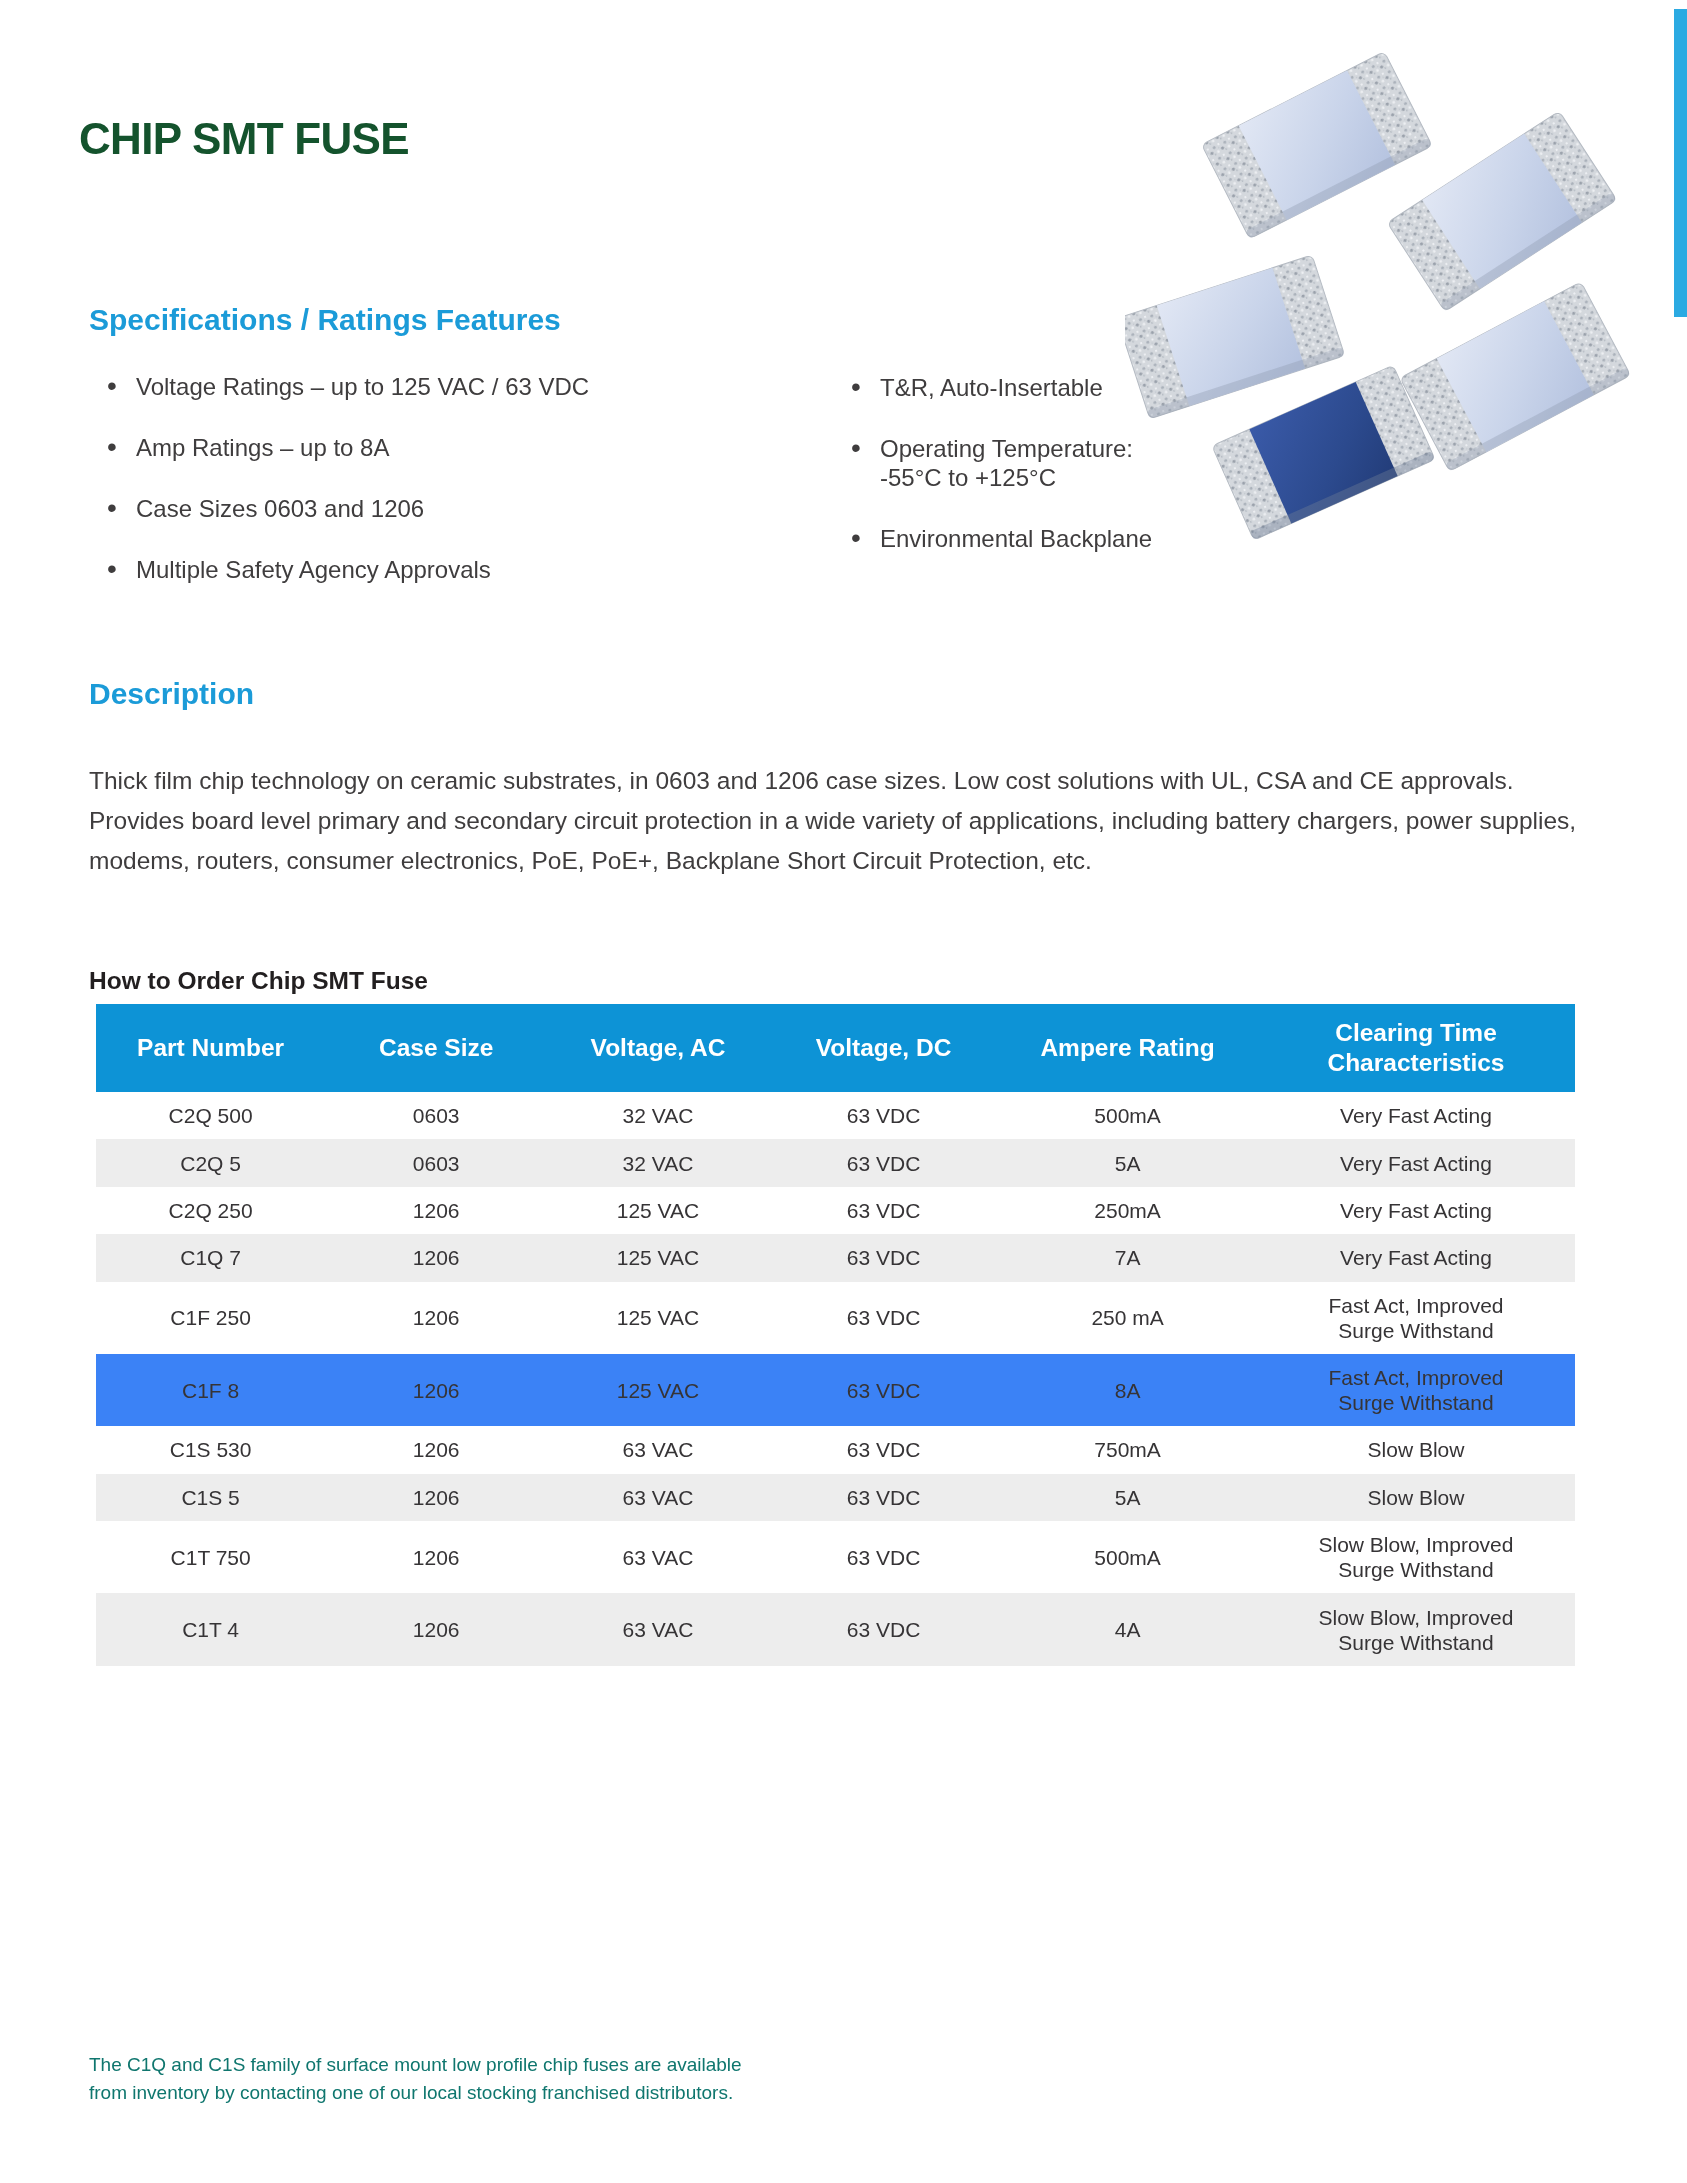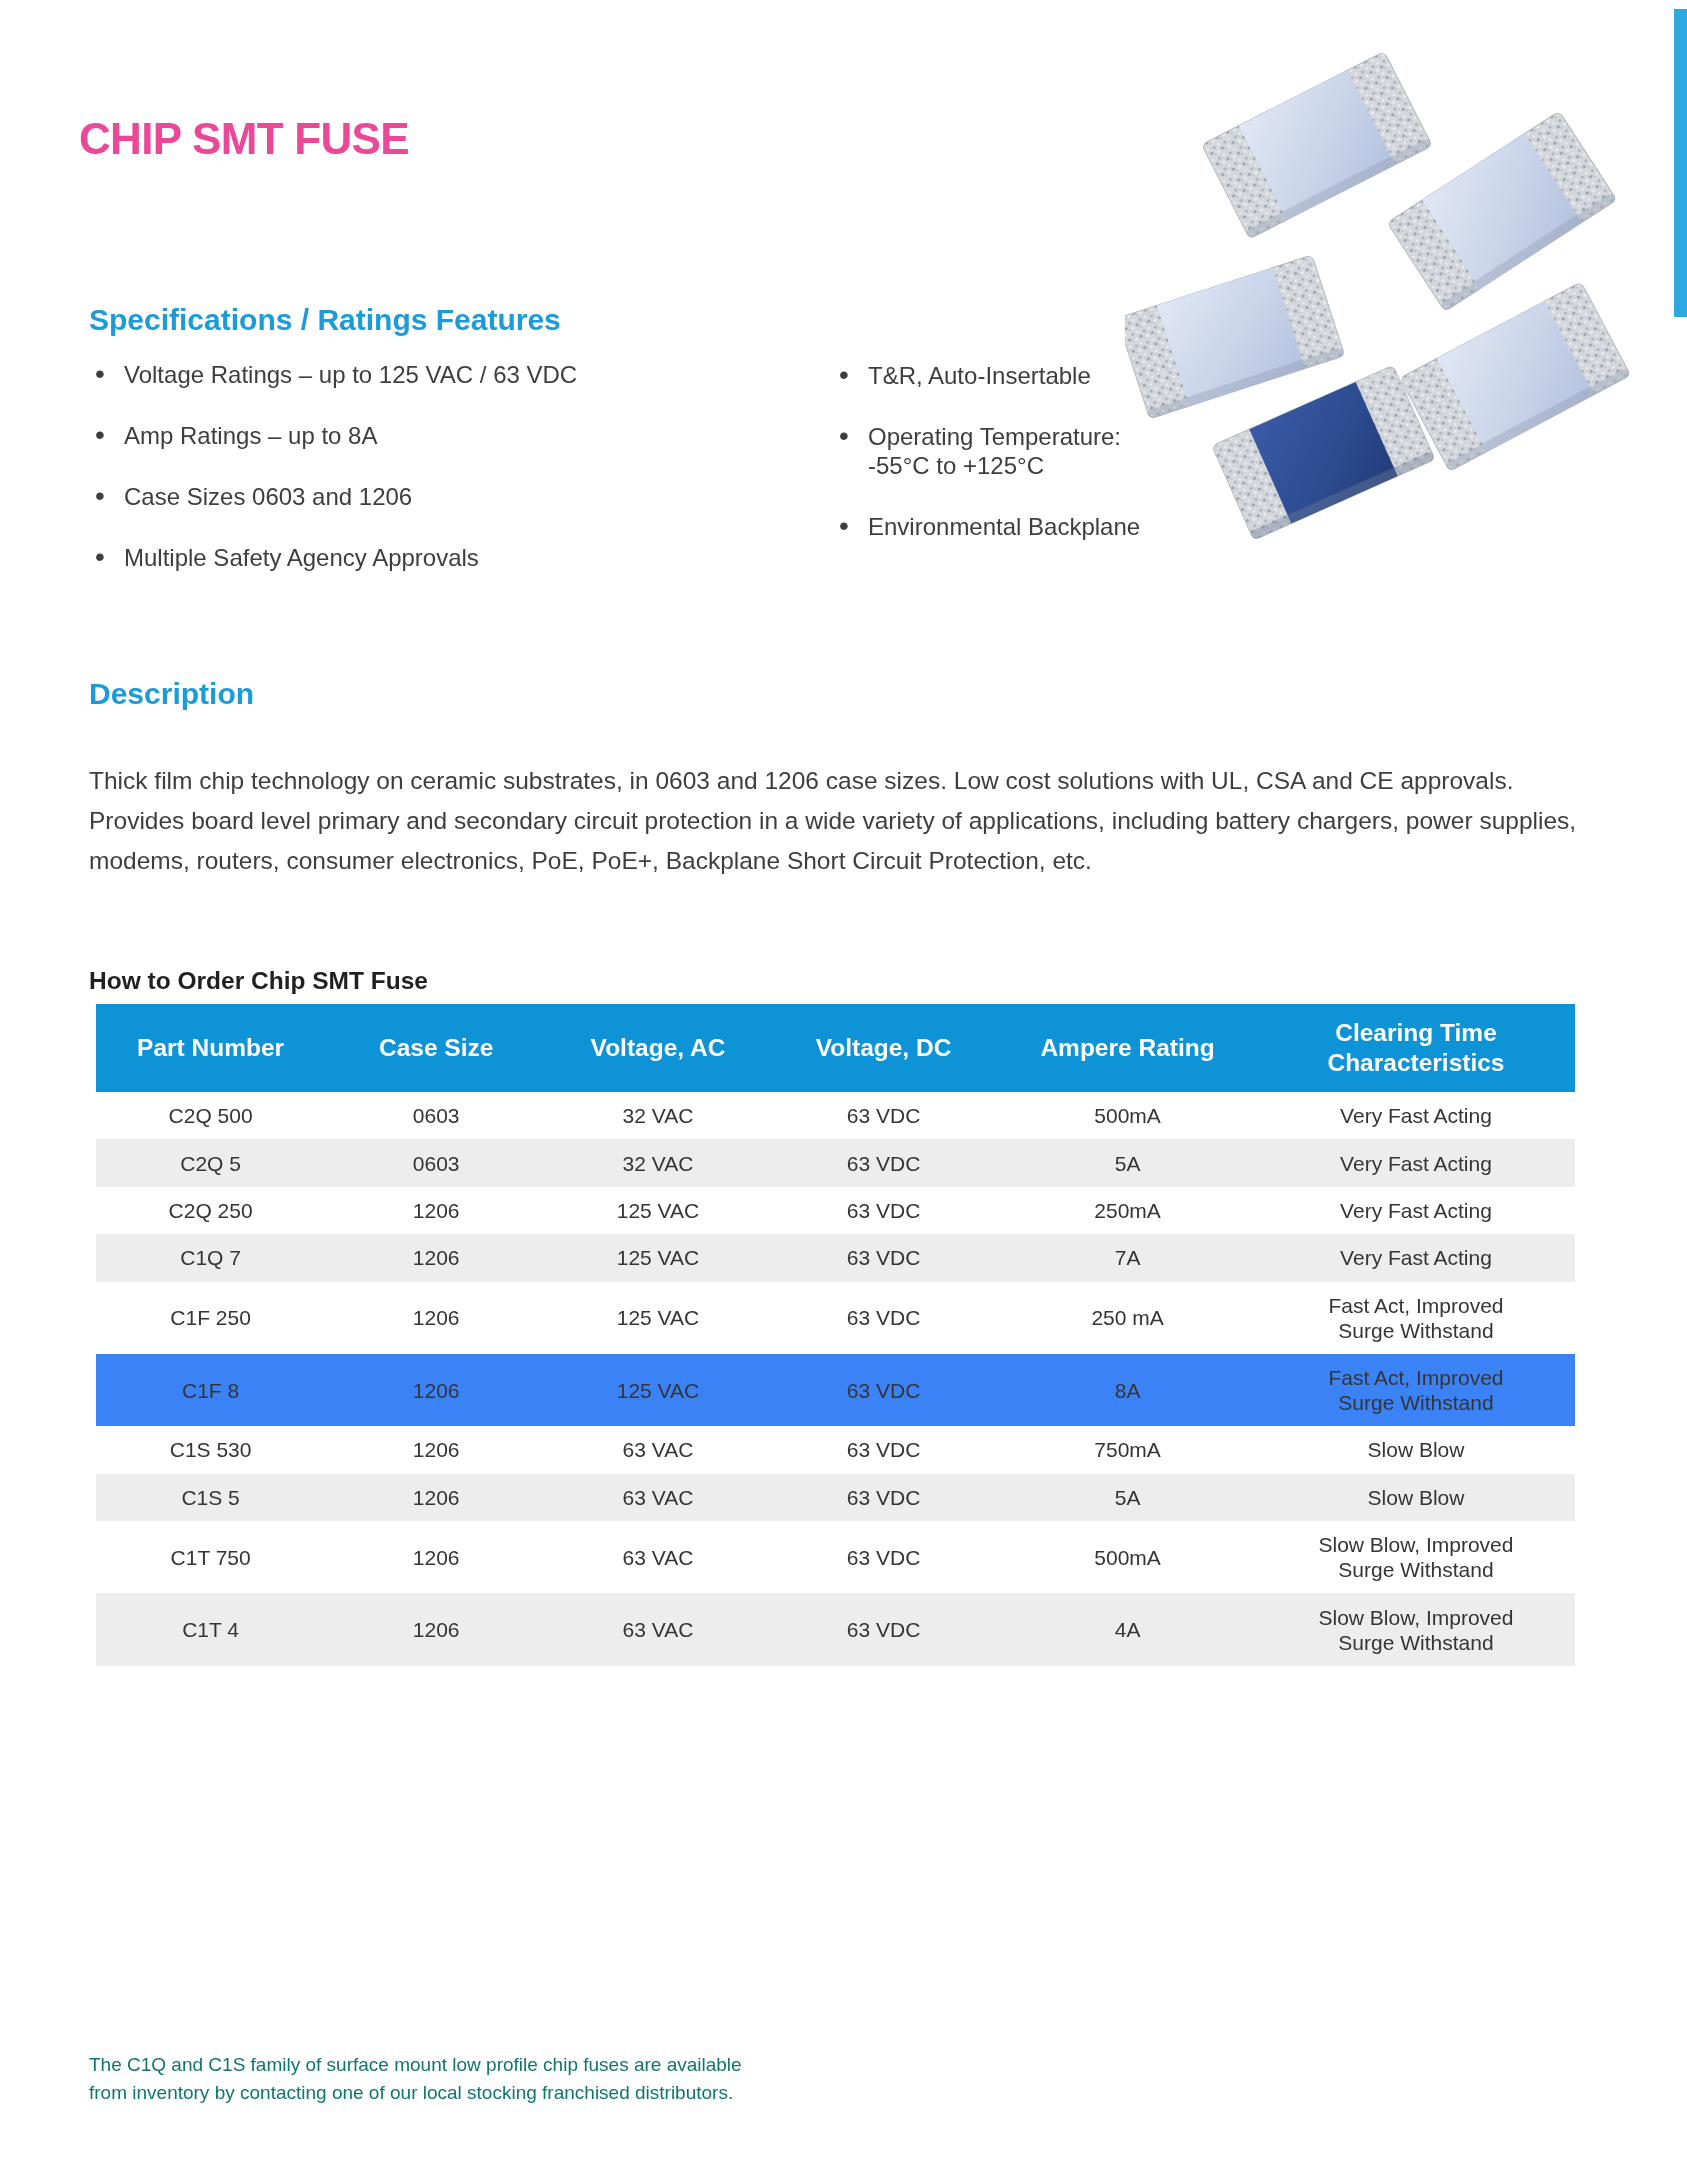--- a/index.html
+++ b/index.html
@@ -18,41 +18,41 @@
     top:9.3px; right:0;
     width:12.6px; height:308px;
   }
   
   .doc-title{
     position:absolute;
     left:79px; top:85px;
     font-size:44px;
     font-weight:700;
     letter-spacing:-0.7px;
-    color:#ec4899;
+    color:#14532d;
   }
   
   .photo{
     position:absolute;
     left:1125px; top:46px;
     width:516px; height:529px;
   }
   
   .sec-heading{
     position:absolute;
     font-size:30px;
     font-weight:700;
     letter-spacing:0px;
   }
   .sec-heading.specs{ left:89px; top:278px; }
   .sec-heading.desc{ left:89px; top:652px; }
   
   .bullets{
     position:absolute;
-    margin:4px; padding:0;
+    margin:16px; padding:0;
     list-style:none;
     font-size:24px;
     line-height:29px;
     color:#3f3d3e;
   }
   .bullets.left{ left:91px; top:356px; width:695px; }
   .bullets.right{ left:835px; top:357px; width:463px; }
   .bullets li{
     position:relative;
     padding-left:29px;

